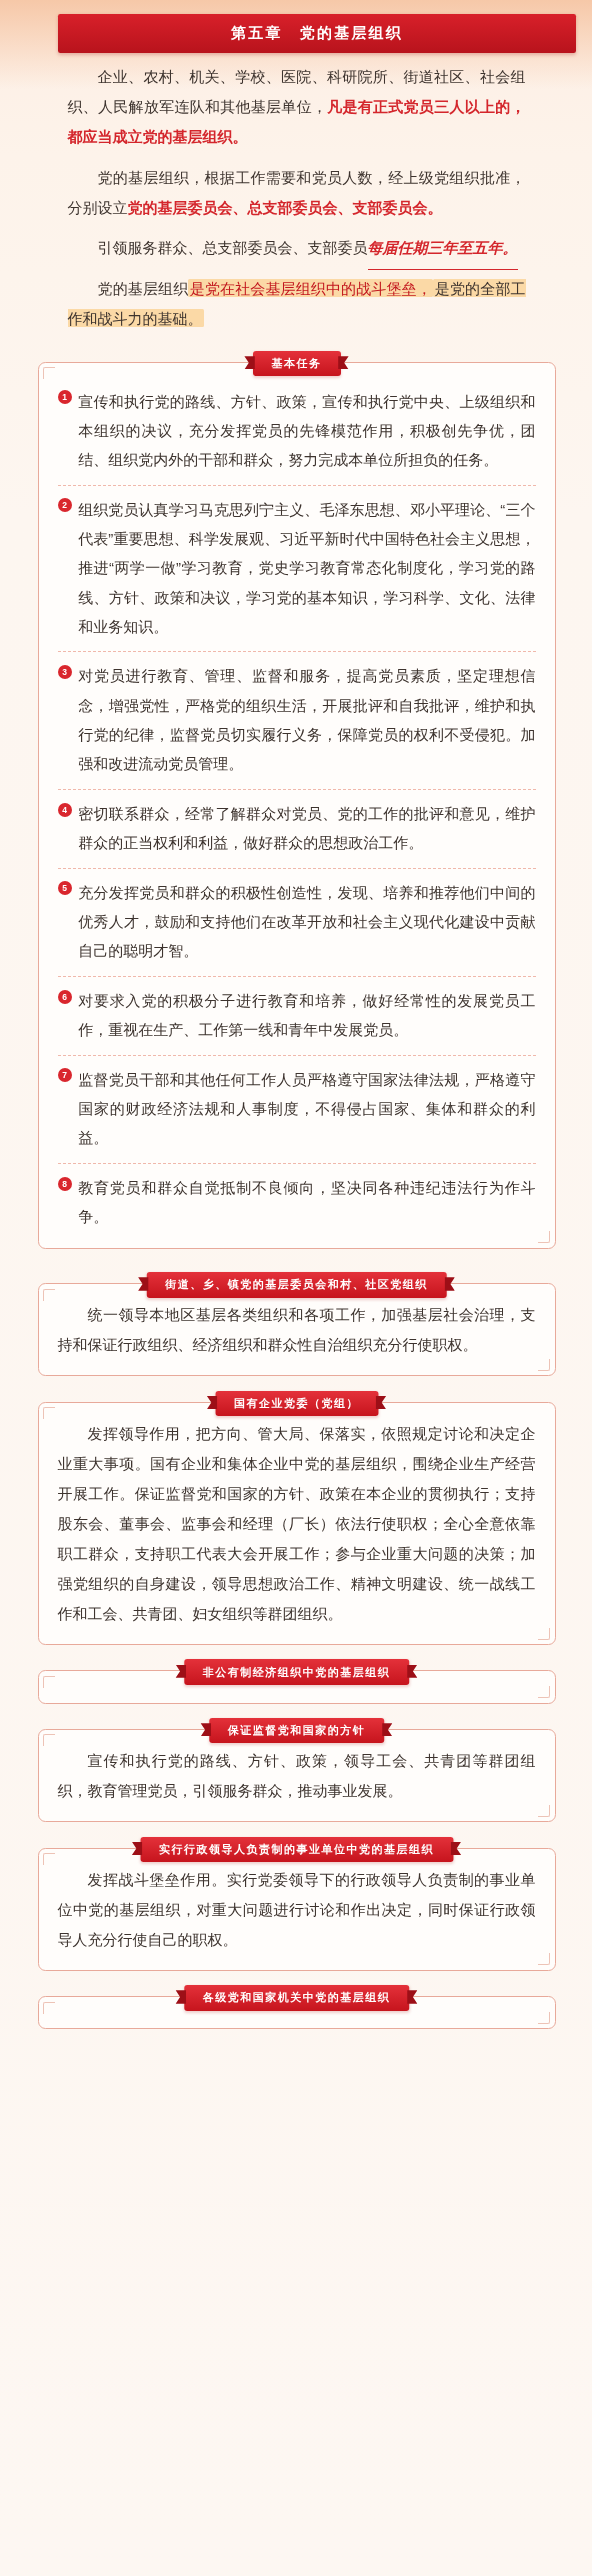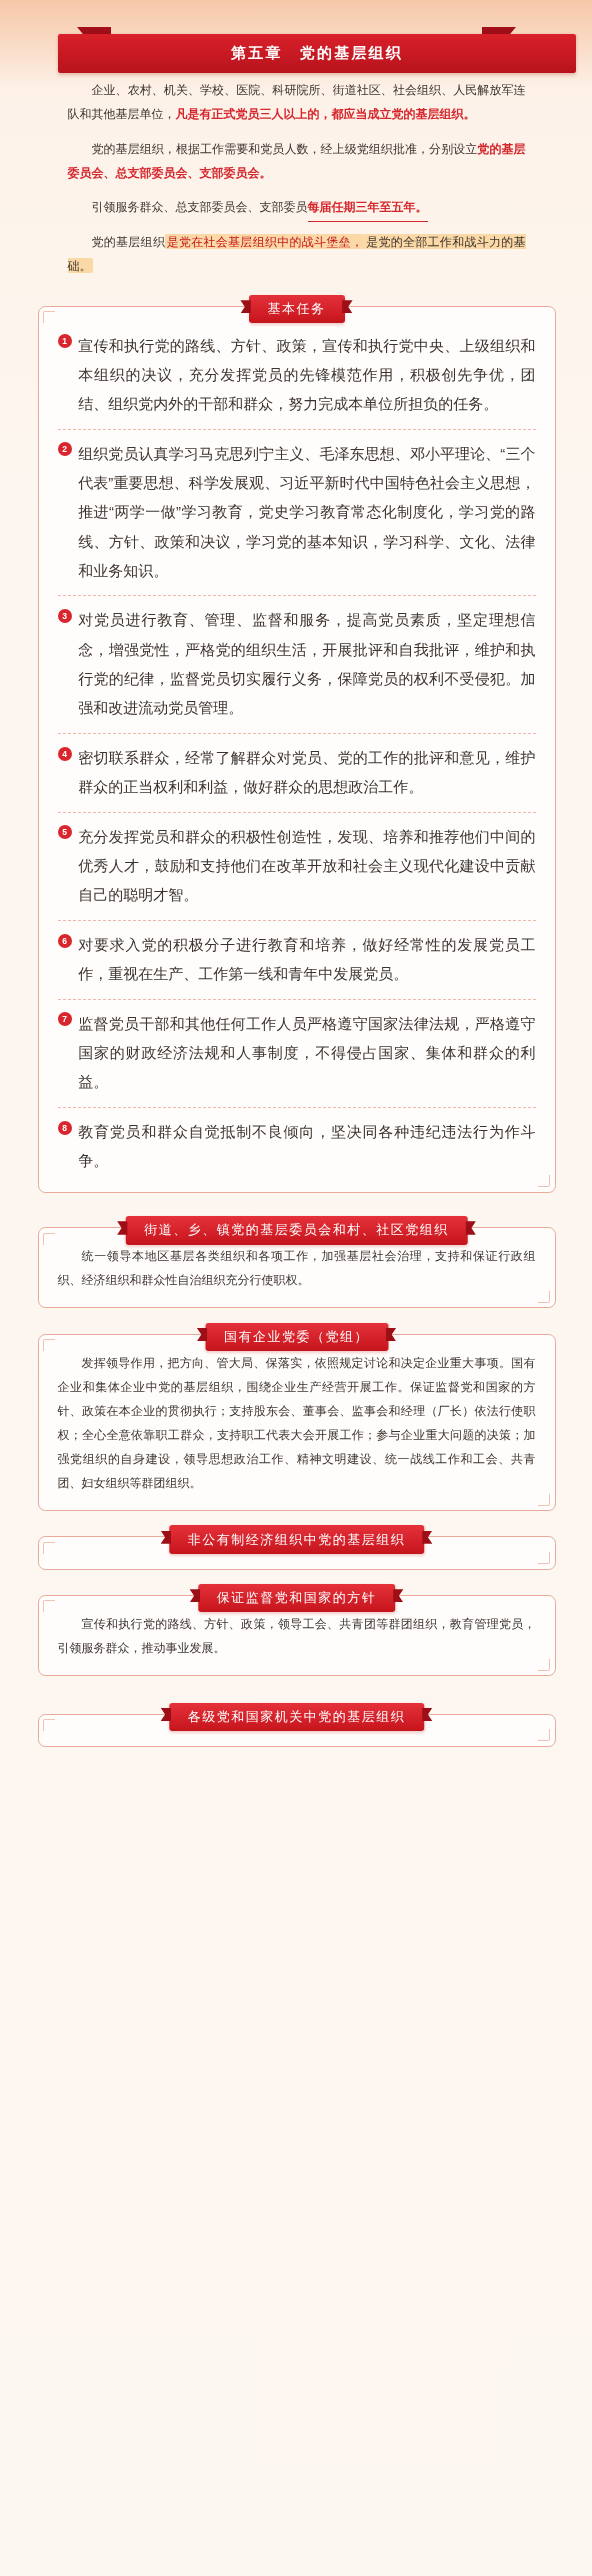--- a/index.html
+++ b/index.html
@@ -27,22 +27,22 @@
     height: 89px;
     background: linear-gradient(180deg, #f6c8a8 0%, rgba(253,238,228,0) 100%);
     pointer-events: none;
   }
 
   
   .banner-wrap {
     position: relative;
     width: 477px;
     height: 58px;
-    margin: 8px auto;
-    padding-top: 26px;
+    margin: 0 auto;
+    padding-top: 14px;
   }
   .banner {
     position: relative;
     width: 518px;
     margin: 0 auto;
     height: 39px;
     background: linear-gradient(180deg, #d8202a 0%, #b8131c 100%);
     border-radius: 2.2px;
     box-shadow: 0 1.5px 3.7px rgba(160,20,20,0.25);
     display: flex;
@@ -84,22 +84,22 @@
   }
 
   
   .pill {
     position: absolute;
     top: -12px;
     left: 50%;
     transform: translateX(-50%);
     background: linear-gradient(180deg, #e4313a 0%, #c6141d 100%);
     color: #fff;
-    font-size: 13px;
-    font-weight: normal;
+    font-size: 11px;
+    font-weight: bold;
     letter-spacing: 1.5px;
     padding: 5.2px 19px;
     border-radius: 3px;
     white-space: nowrap;
     box-shadow: 0 1.5px 3px rgba(170,25,25,0.2);
   }
   .pill::before, .pill::after {
     content: "";
     position: absolute;
     top: 5.2px;
@@ -107,36 +107,37 @@
     height: 13.3px;
     background: #9d0f17;
     z-index: -1;
   }
   .pill::before { left: -8.1px; clip-path: polygon(0 0, 100% 0, 100% 100%, 0 100%, 4.4px 50%); }
   .pill::after  { right: -8.1px; clip-path: polygon(0 0, 100% 0, calc(100% - 4.4px) 50%, 100% 100%, 0 100%); }
 
   
   p.para {
     margin: 0 0 10.4px 0;
-    font-size: 12px;
+    font-size: 15px;
     line-height: 2.0;
     text-align: justify;
     text-indent: 2em;
     color: #3d332e;
   }
   p.para:last-child { margin-bottom: 0; }
   .hl-red {
     color: #d4262c;
     font-weight: bold;
   }
   .hl-underline {
     color: #d4262c;
     font-weight: bold;
     border-bottom: 1.5px solid #d4262c;
-    padding-bottom: 7px;
+    padding-bottom: 13px;
+    font-style: italic;
   }
   .hl-mark {
     background: #fbd9a6;
     color: #3d332e;
     padding: 0.7px 1.5px;
     border-radius: 1.5px;
   }
   .hl-mark-strong {
     background: #fbd9a6;
     color: #c2161d;
@@ -289,20 +290,26 @@
 
   <div class="card">
     <span class="corner tl"></span>
     <span class="corner br"></span>
     <div class="pill">保证监督党和国家的方针</div>
     <p class="para">宣传和执行党的路线、方针、政策，领导工会、共青团等群团组织，教育管理党员，引领服务群众，推动事业发展。</p>
   </div>
 
   <div class="spacer-16"></div>
 
+  <div class="card">
+    <span class="corner tl"></span>
+    <span class="corner br"></span>
+    <div class="pill">实行行政领导人负责制的事业单位中党的基层组织</div>
+    <p class="para">发挥战斗堡垒作用。实行党委领导下的行政领导人负责制的事业单位中党的基层组织，对重大问题进行讨论和作出决定，同时保证行政领导人充分行使自己的职权。</p>
+  </div>
 
   <div class="spacer-16"></div>
 
   <div class="card">
     <span class="corner tl"></span>
     <span class="corner br"></span>
     <div class="pill">各级党和国家机关中党的基层组织</div>
   </div>
 
 </div>

